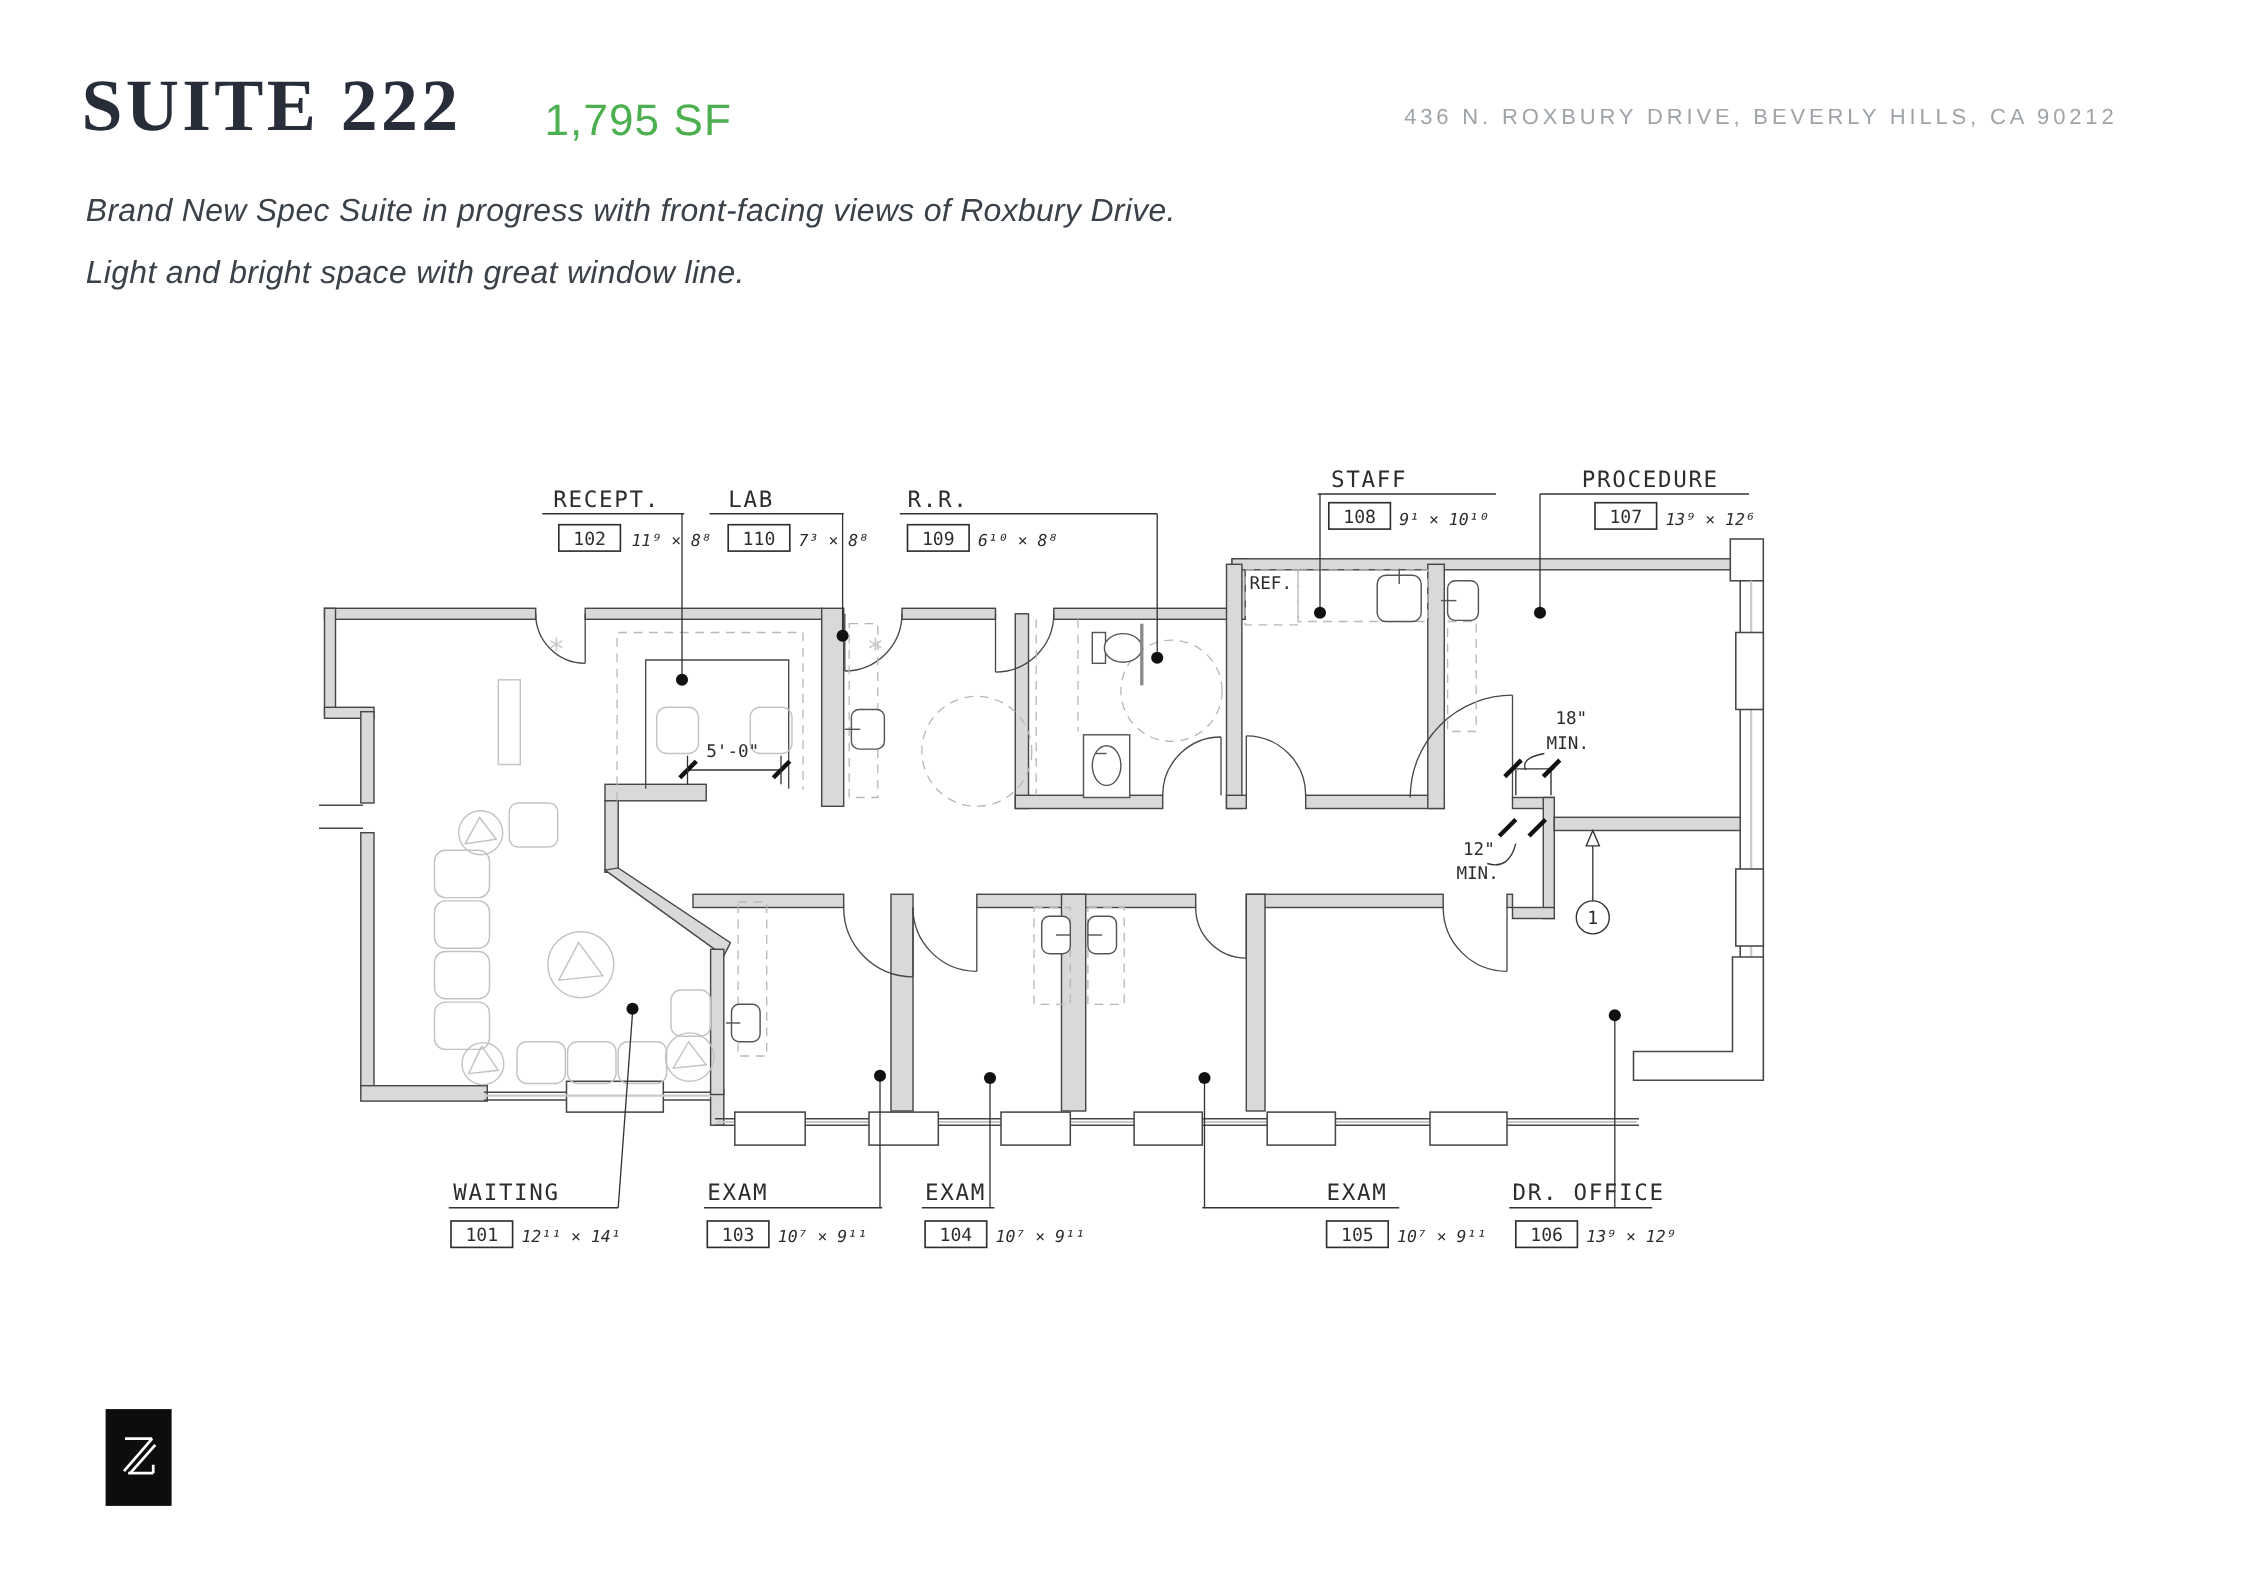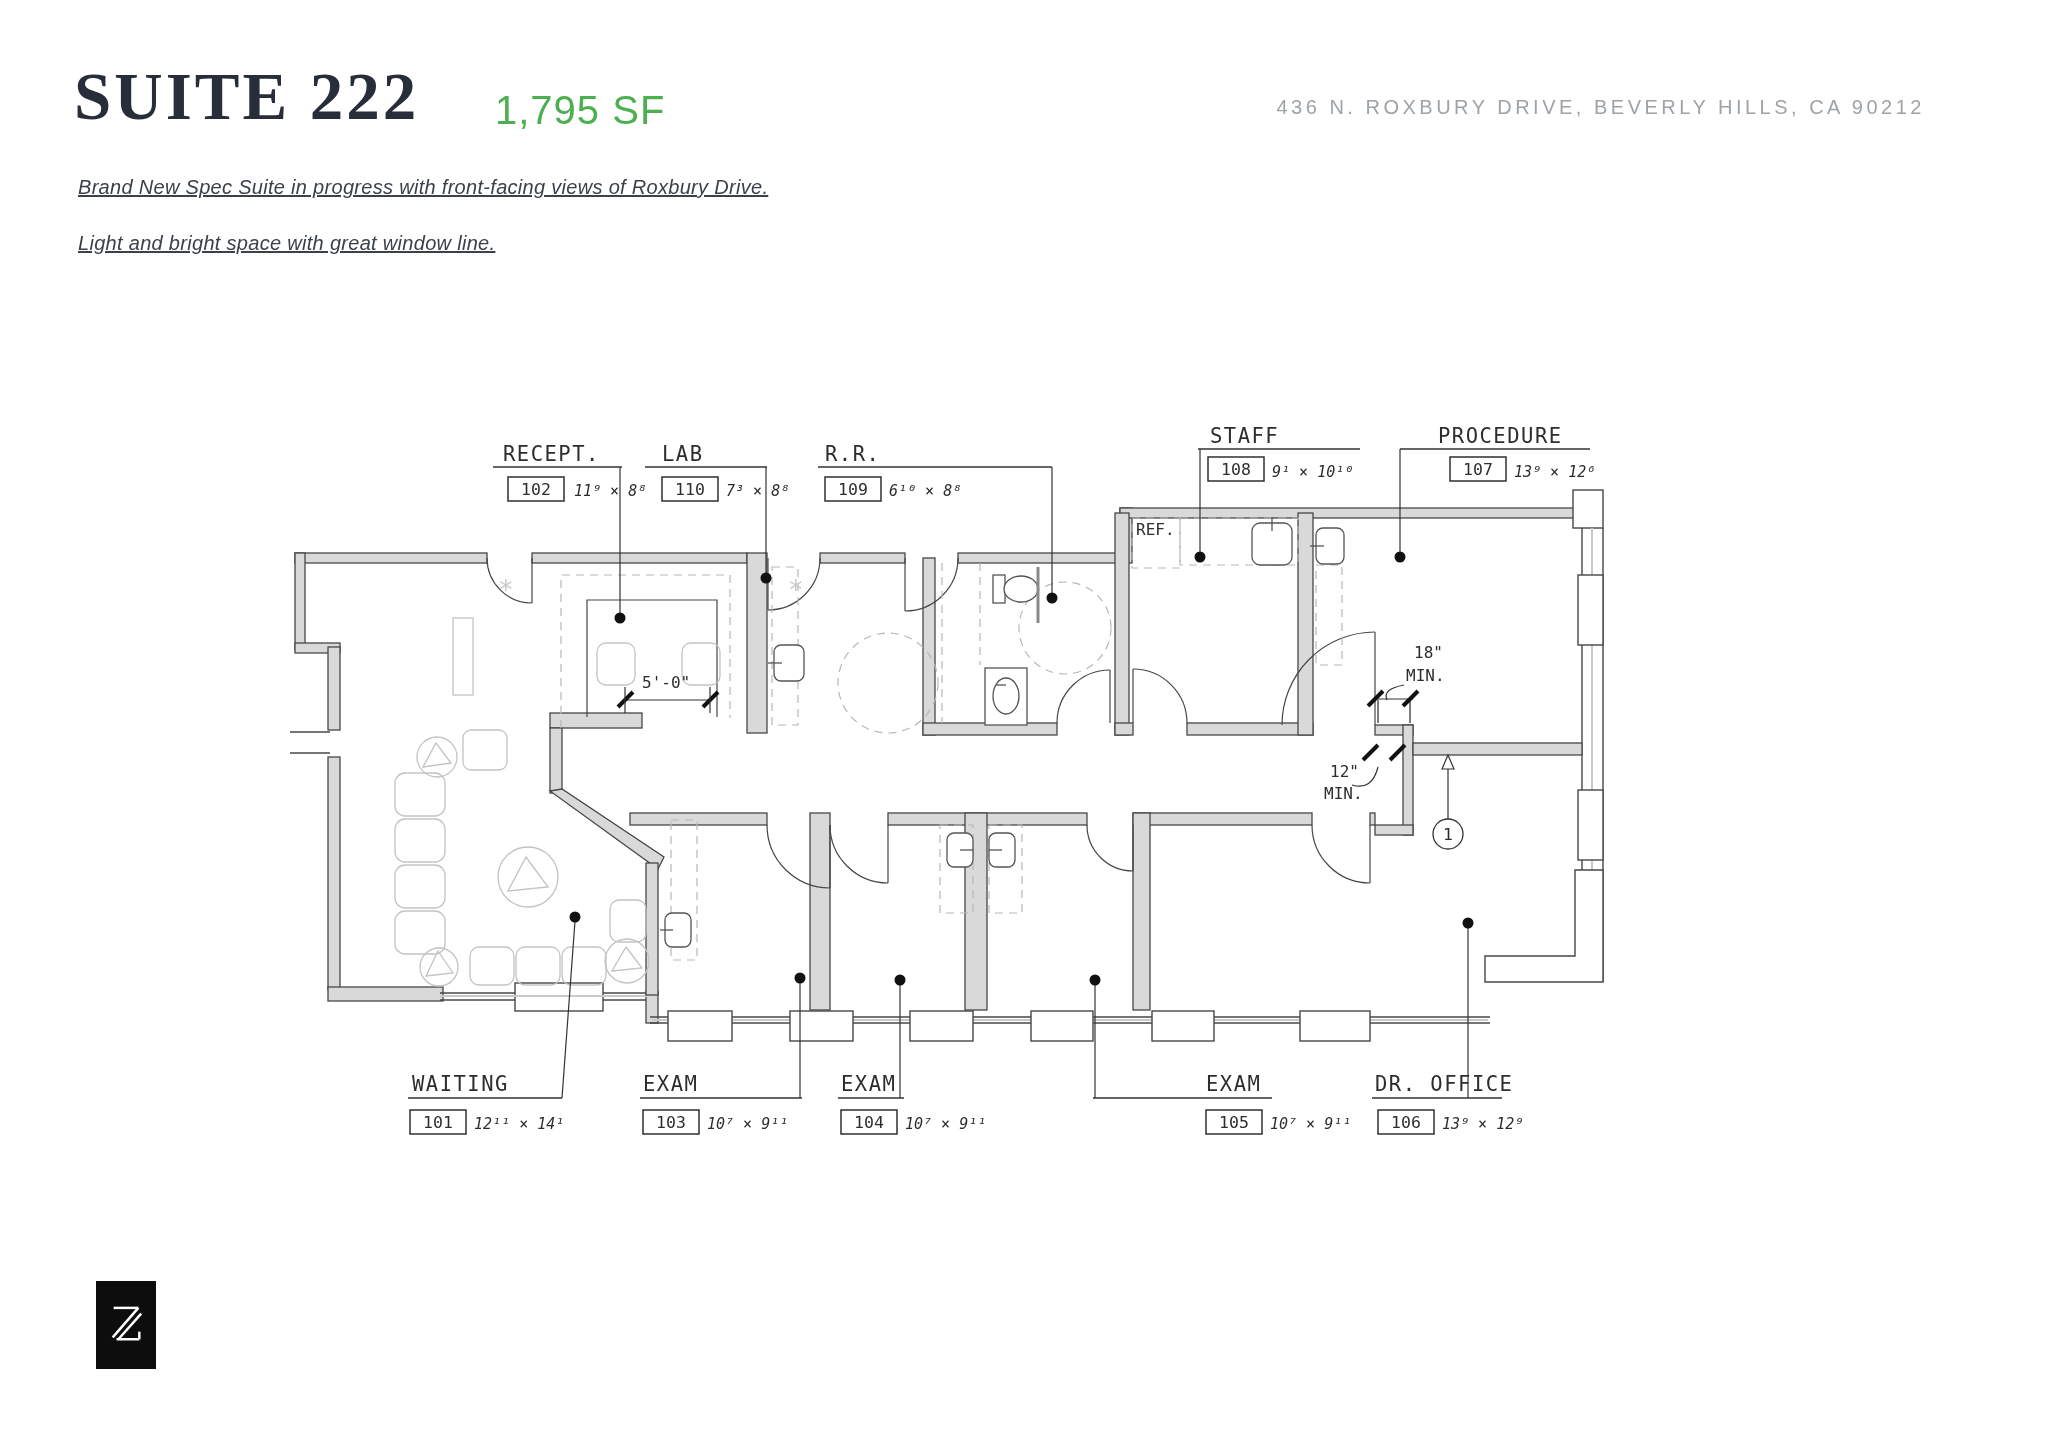--- a/index.html
+++ b/index.html
@@ -3,21 +3,21 @@
 <meta charset="utf-8">
 <style>
   html,body{margin:0;padding:0;background:#ffffff;}
   #page{position:relative;width:2048px;height:1451px;background:#fff;overflow:hidden;
         font-family:"Liberation Sans",sans-serif;}
   
   #title{position:absolute;left:74px;top:58px;font-family:"Liberation Serif","DejaVu Serif",serif;
          font-weight:700;font-size:67px;letter-spacing:3px;color:#272e3a;}
   #area{position:absolute;left:456px;top:88px;font-size:40px;color:#4CAF50;letter-spacing:1px;margin-left:39px;}
   #address{position:absolute;right:123px;top:96px;font-size:20px;letter-spacing:3.5px;color:#9EA3A8;}
-  .desc{position:absolute;left:78px;font-size:20px;font-style:italic;color:#3a4149;letter-spacing:.3px;text-decoration:underline;}
+  .desc{position:absolute;left:78px;font-size:29px;font-style:italic;color:#3a4149;letter-spacing:.3px;}
   #desc1{top:176px;} #desc2{top:232px;}
   
   #plan{position:absolute;left:290px;top:395px;}
   .wall{fill:#d9d9d9;stroke:#474747;stroke-width:1.3;}
   .wallw{fill:#ffffff;stroke:#474747;stroke-width:1.4;}
   .thin{stroke:#474747;stroke-width:1.4;fill:none;}
   .lite{stroke:#c9c9c9;stroke-width:2;fill:none;}
   .door{stroke:#474747;stroke-width:1.2;fill:none;}
   .dash{stroke:#b8b8b8;stroke-width:1.2;fill:none;stroke-dasharray:8 6;}
   .furn{stroke:#c3c3c3;stroke-width:1.3;fill:none;}

